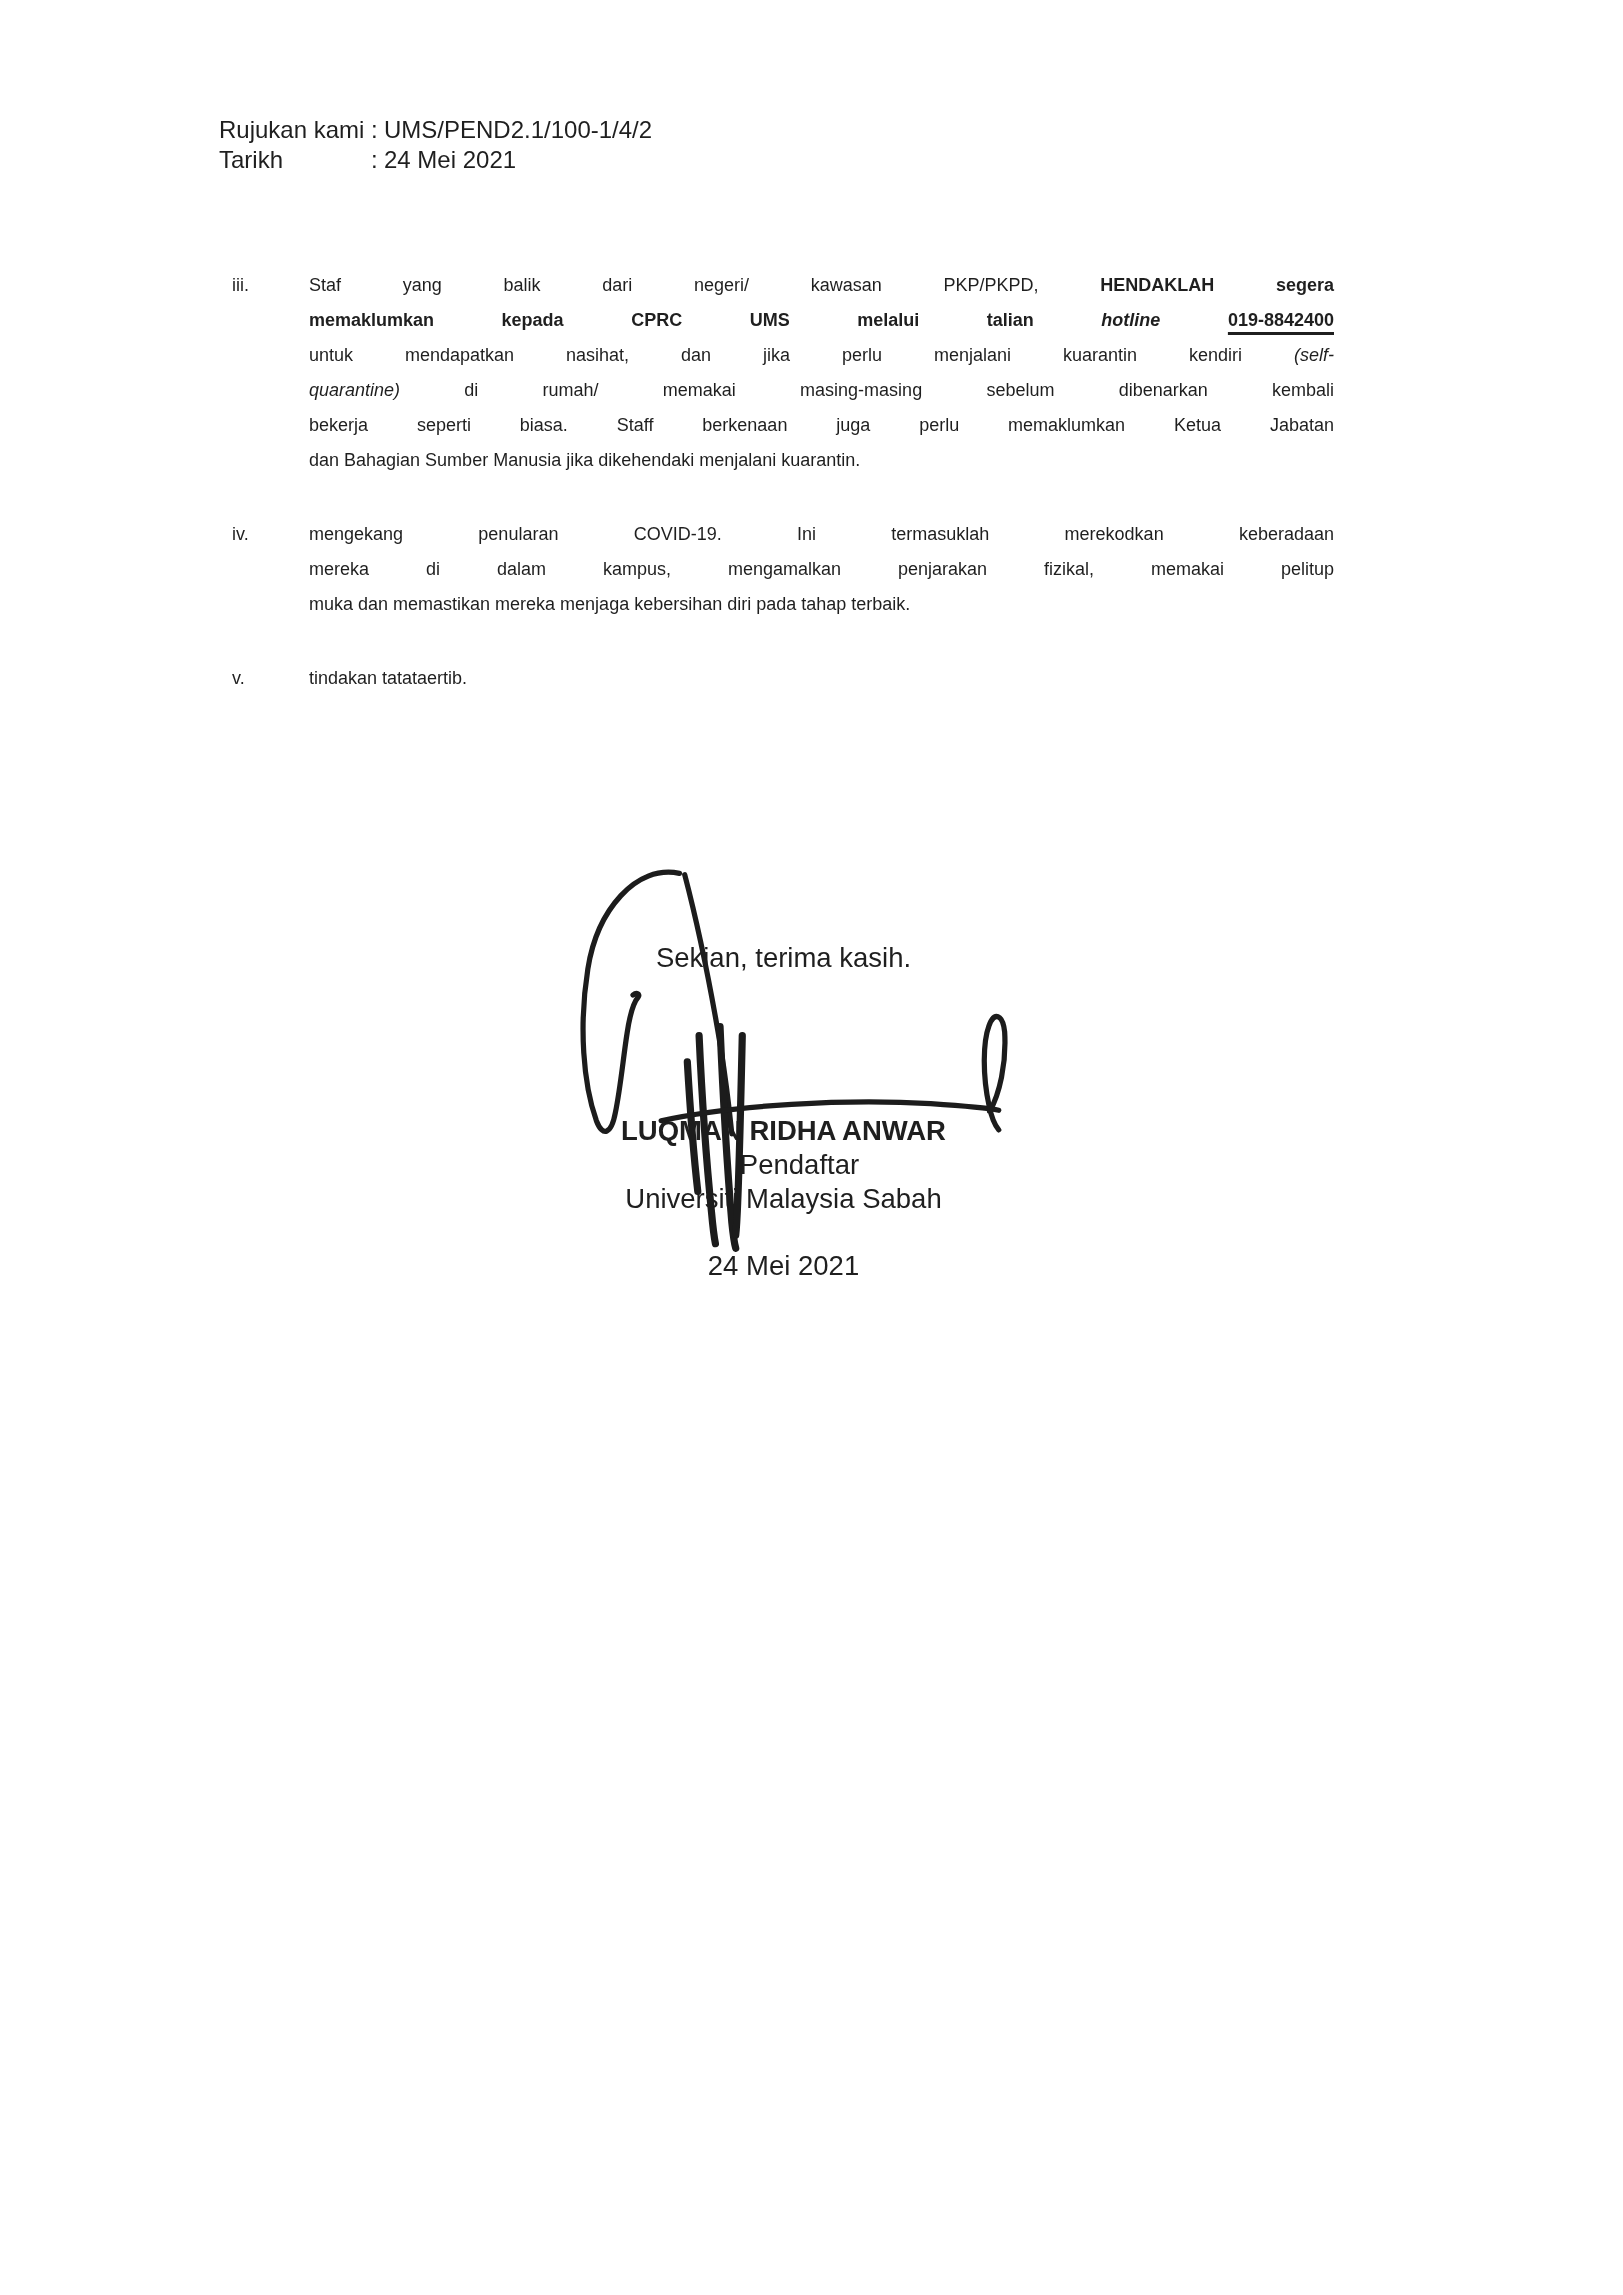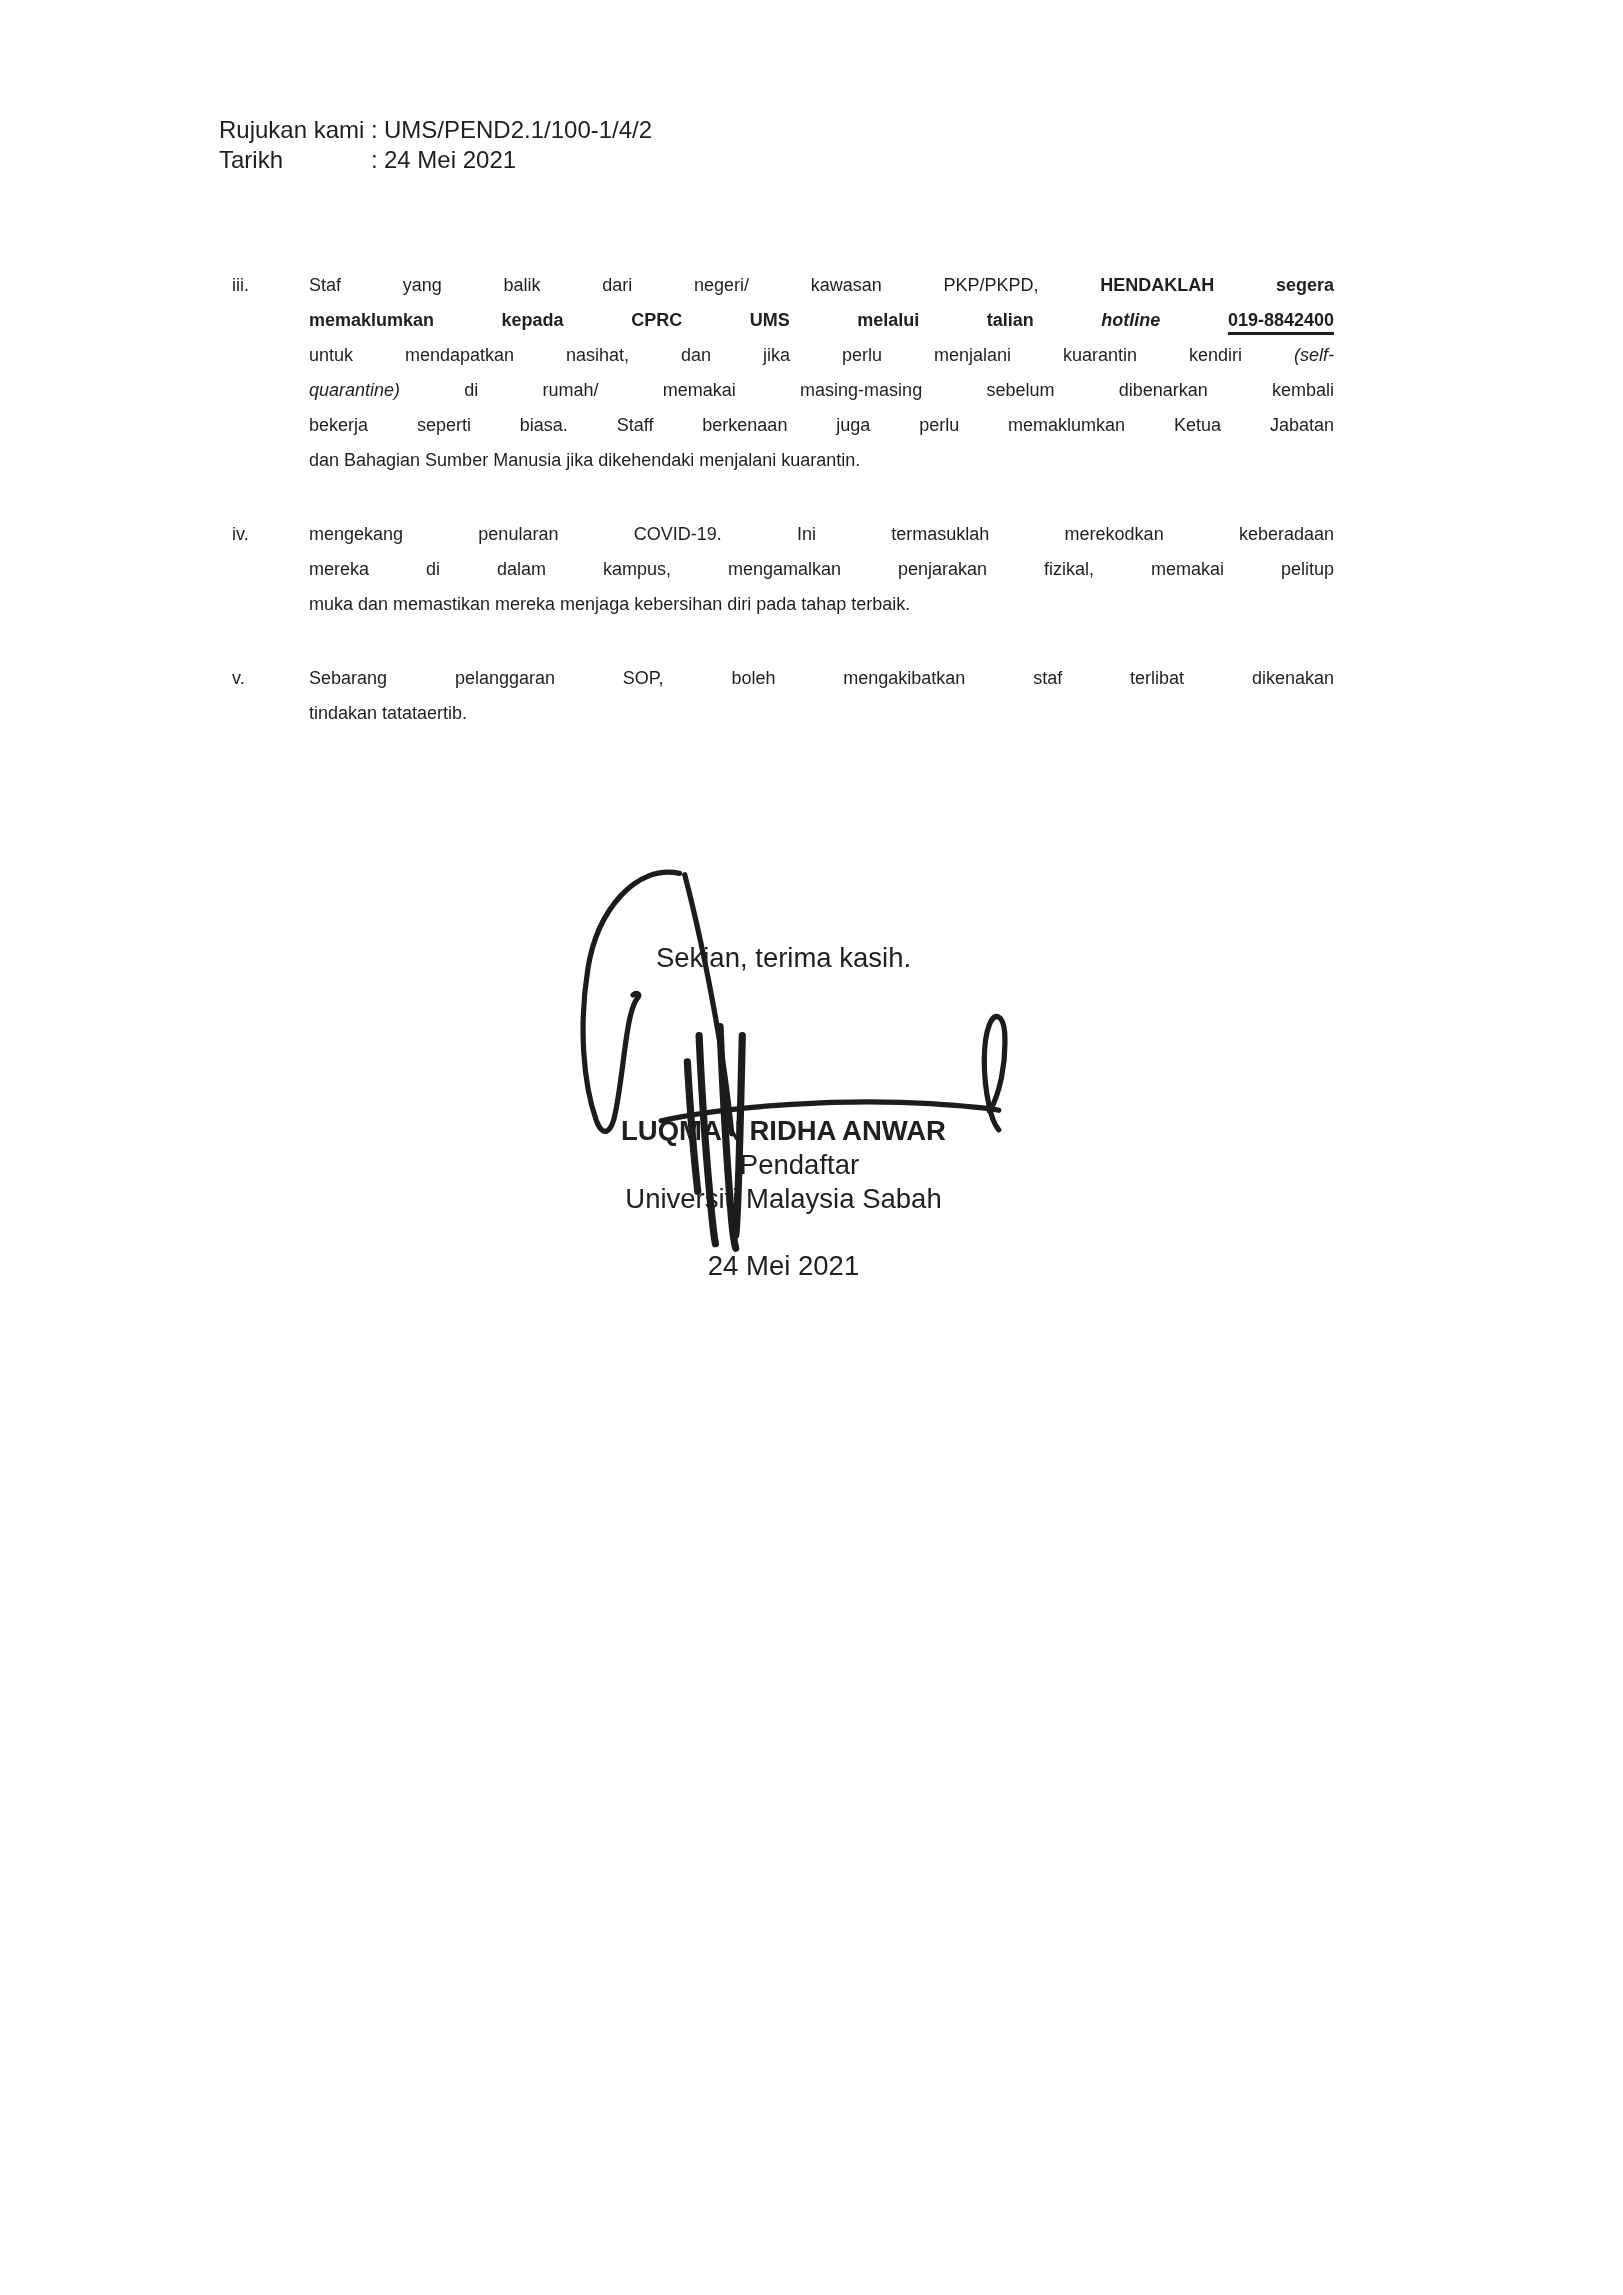--- a/index.html
+++ b/index.html
@@ -131,21 +131,20 @@
       <div class="marker">iv.</div>
       <div class="itext">
           <div class="pline"><span class="sg-n">mengekang penularan COVID-19. Ini termasuklah merekodkan keberadaan</span></div>
           <div class="pline"><span class="sg-n">mereka di dalam kampus, mengamalkan penjarakan fizikal, memakai pelitup</span></div>
           <div class="pline last"><span class="sg-n">muka dan memastikan mereka menjaga kebersihan diri pada tahap terbaik.</span></div>
         </div>
     </div>
     <div class="item">
       <div class="marker">v.</div>
       <div class="itext">
-          <div class="pline"><span class="sg-n">Sebarang pelanggaran SOP, boleh mengakibatkan staf terlibat dikenakan</span></div>
           <div class="pline last"><span class="sg-n">tindakan tatataertib.</span></div>
         </div>
     </div>
   </div>
 
   <div class="closing">
     <div class="salutation">Sekian, terima kasih.</div>
     <div class="sig-name">LUQMAN RIDHA ANWAR</div>
     <div class="sig-title">Pendaftar</div>
     <div class="sig-org">Universiti Malaysia Sabah</div>

